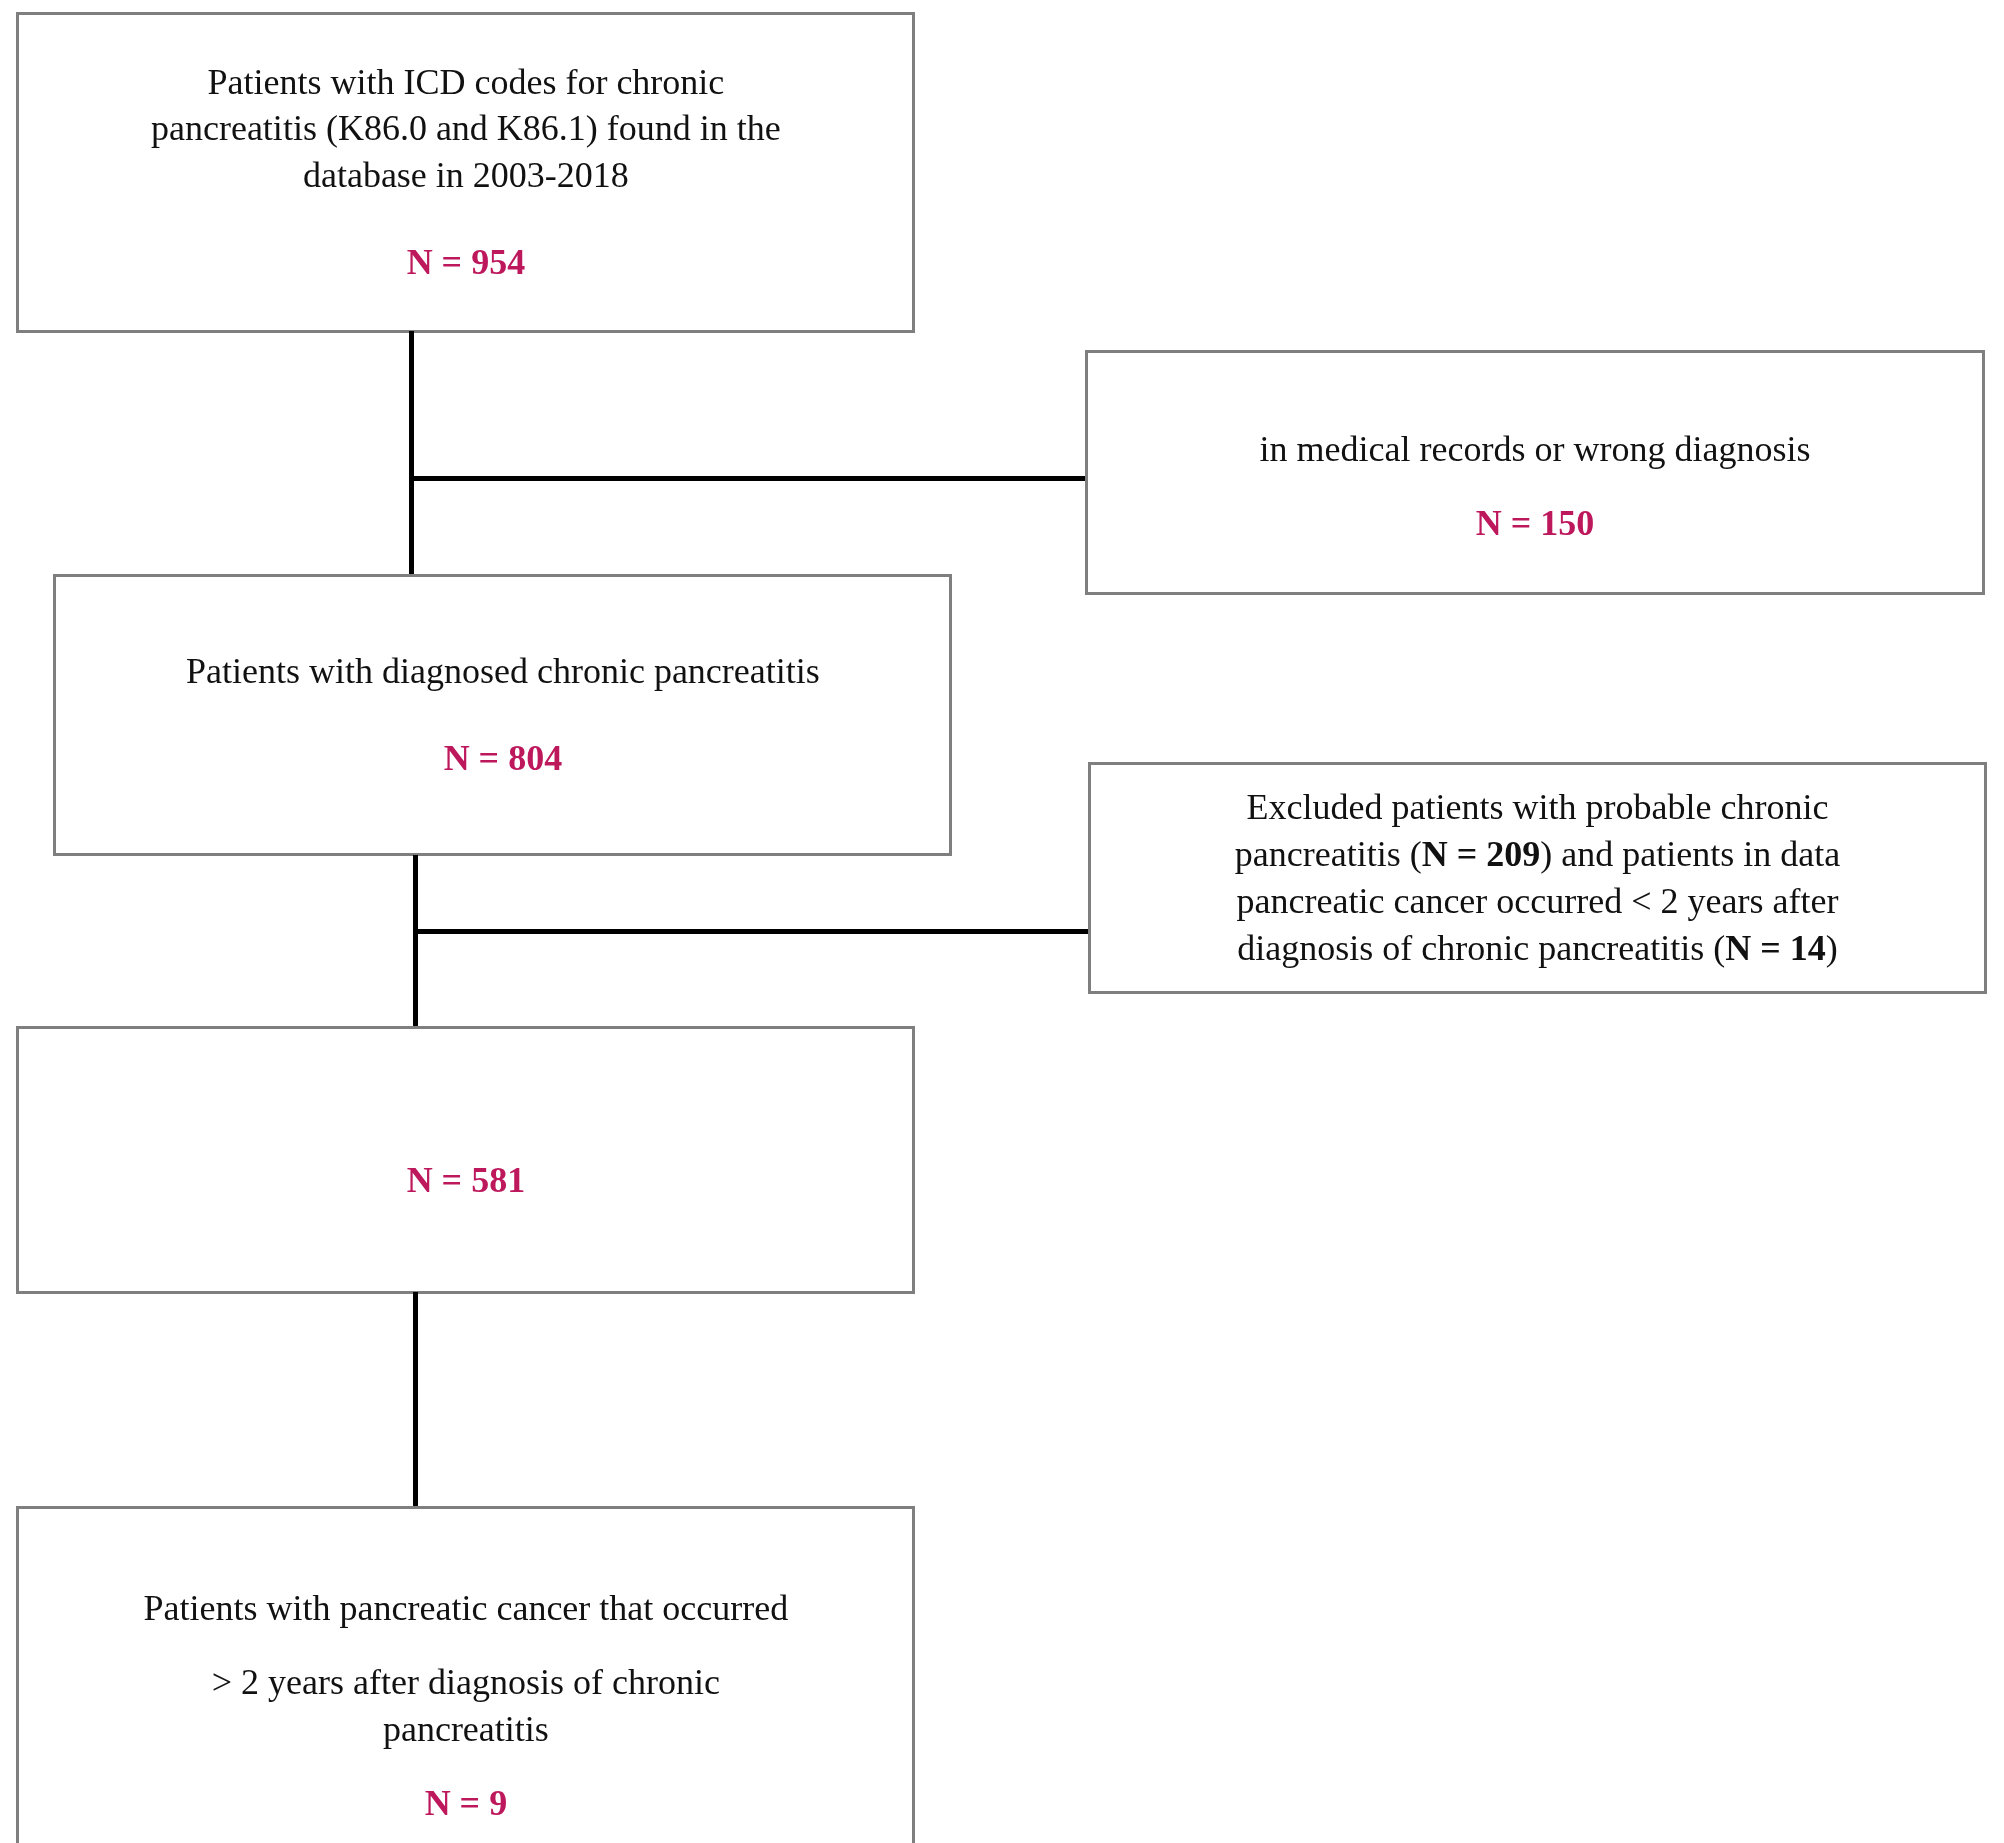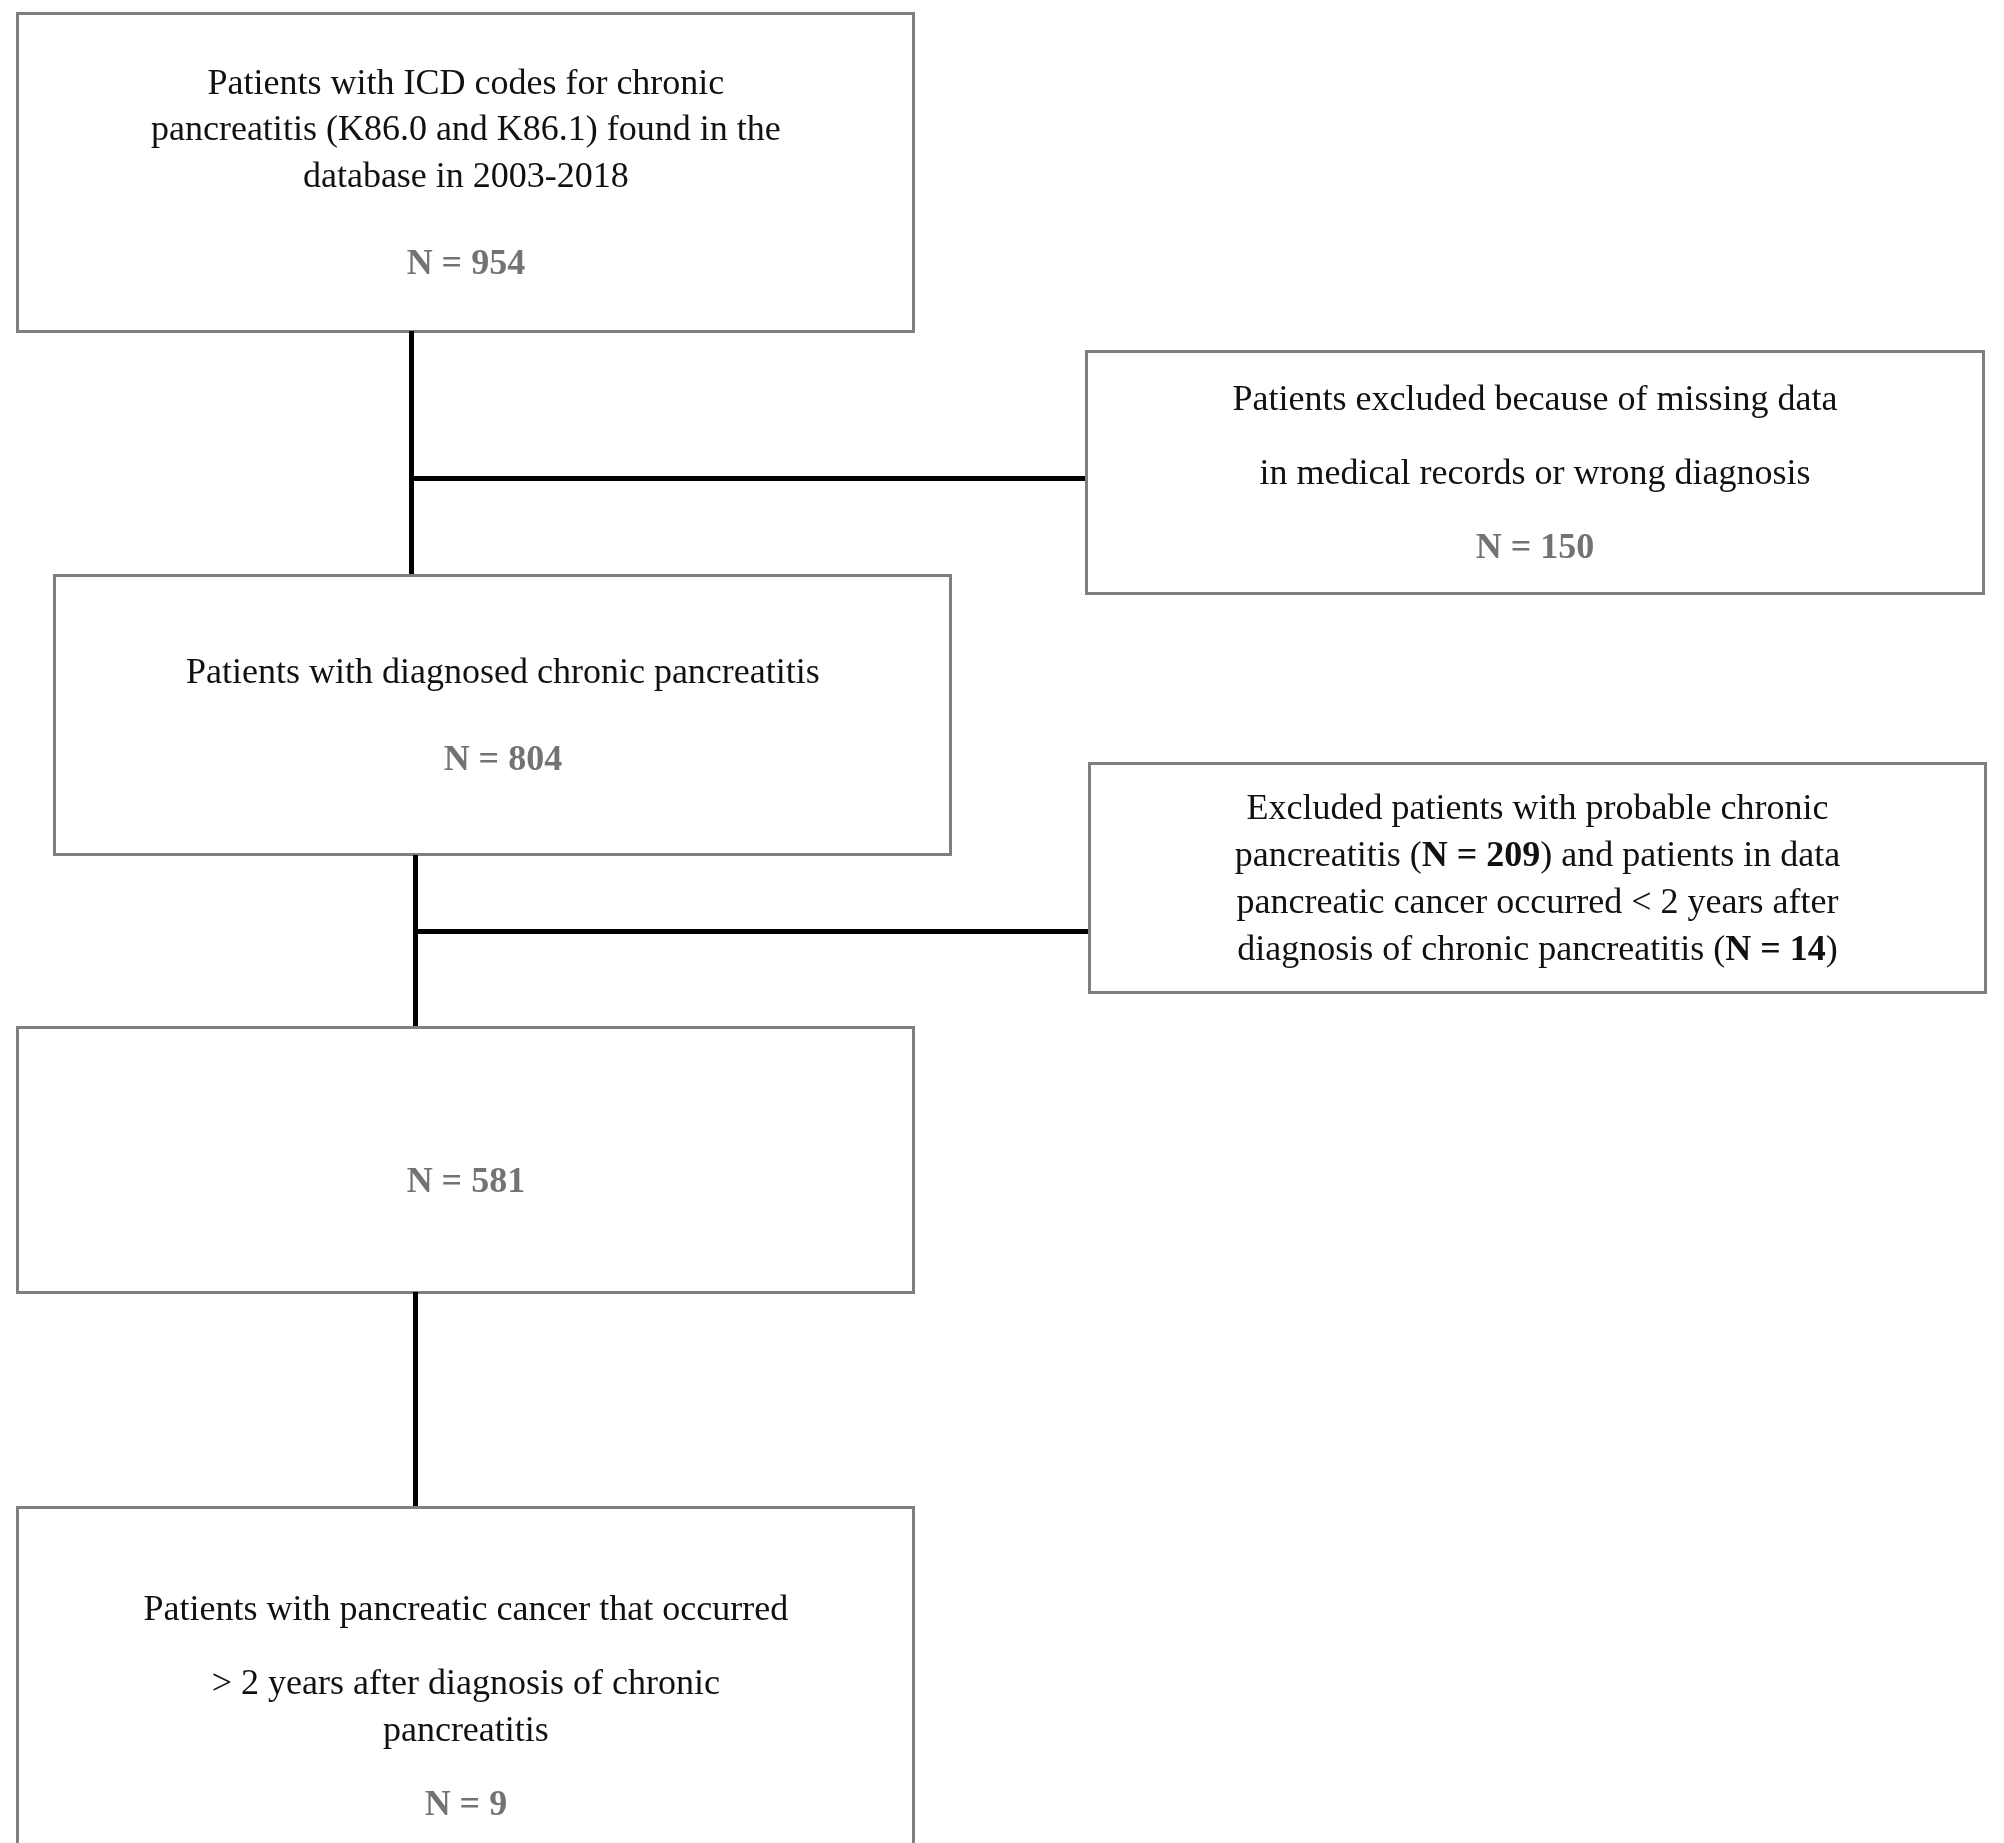--- a/index.html
+++ b/index.html
@@ -36,21 +36,21 @@
     line-height: 1.30;
     white-space: nowrap;
     color: #111111;
   }
 
   .count-line {
     display: block;
     font-size: 36px;
     font-weight: bold;
     line-height: 1.30;
-    color: #737373;
+    color: #be185d;
   }
 
   .gap-sm { height: 27px; }
   .gap-md { height: 40px; }
 
   
   .v-line {
     position: absolute;
     width: 4.8px;
     background: #000000;
@@ -74,21 +74,20 @@
     <span class="box-line">database in 2003-2018</span>
     <div class="gap-md"></div>
     <span class="count-line">N = 954</span>
   </div>
 
   <div class="v-line" style="left:409px; top:331px; height:246px;"></div>
 
   <div class="h-line" style="left:409px; top:476px; width:678px;"></div>
 
   <div class="flow-box" style="left:1085px; top:350px; width:900px; height:245px;">
-    <span class="box-line">Patients excluded because of missing data</span>
     <div class="gap-sm"></div>
     <span class="box-line">in medical records or wrong diagnosis</span>
     <div class="gap-sm"></div>
     <span class="count-line">N = 150</span>
   </div>
 
   <div class="flow-box" style="left:16.4px; top:574px; width:899px; height:282px;margin-left:37px;">
     <span class="box-line">Patients with diagnosed chronic pancreatitis</span>
     <div class="gap-md"></div>
     <span class="count-line">N = 804</span>

